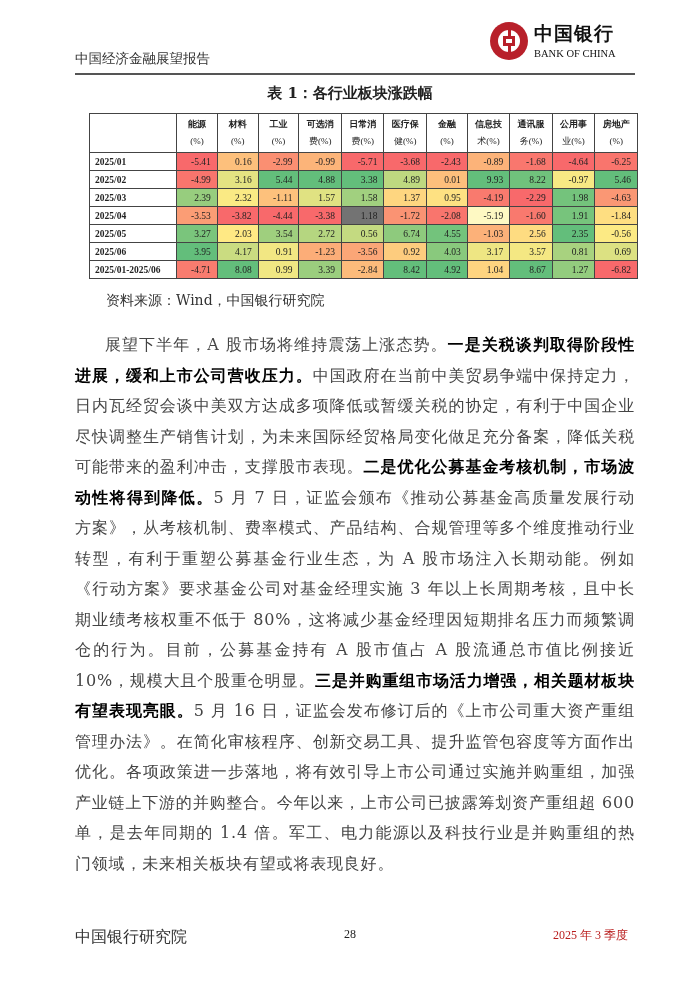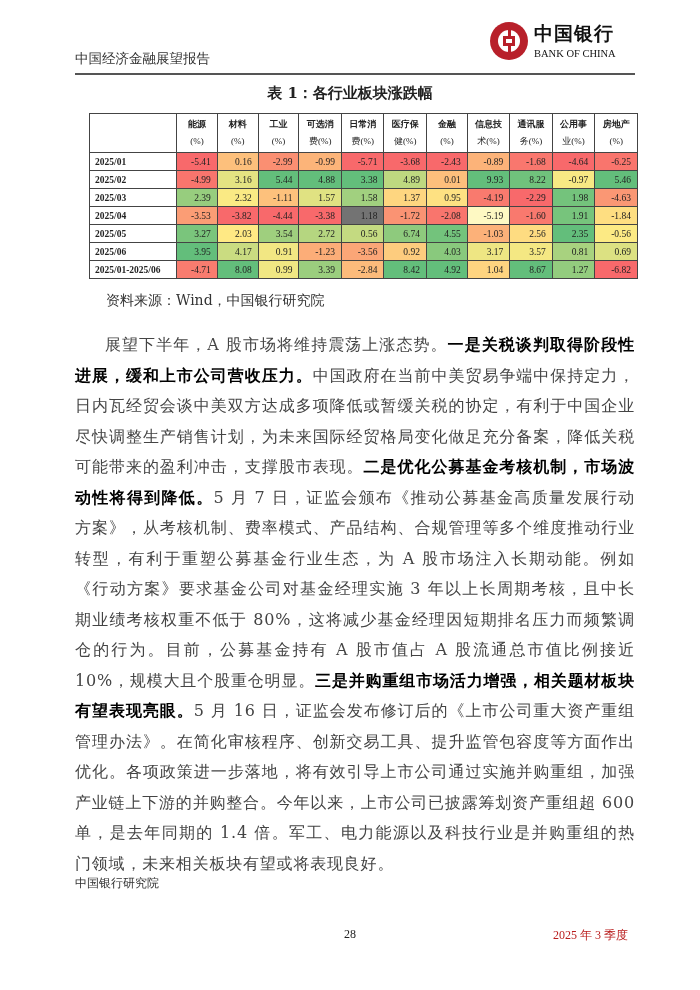--- a/index.html
+++ b/index.html
@@ -16,21 +16,21 @@
   .tbl-title { position:absolute; left:0; width:700px; top:84px; text-align:center; font-size:15px; font-weight:bold; font-family:"DejaVu Serif", serif; }
   table.grid { position:absolute; left:89px; top:113px; width:549px; border-collapse:collapse; font-family:"Liberation Serif", serif; font-size:9.5px; }
   table.grid td, table.grid th { border:1px solid #444; }
   table.grid th { height:38px; font-weight:bold; font-size:9px; line-height:17px; text-align:center; padding:0 1px; font-family:"DejaVu Sans", sans-serif;margin-top:16px; }
   table.grid th .u { font-weight:normal; font-family:"Liberation Serif", serif; }
   table.grid td { height:17px; text-align:right; padding:0 6px 0 2px; }
   table.grid td.lbl { text-align:left; font-weight:bold; padding-left:5px; width:75px; background:#fff; }
   .source { position:absolute; left:106px; top:292px; font-size:14px; color:#333; }
   .para { position:absolute; left:75px; top:330px; width:560px; font-size:16px; line-height:30.5px; text-align:justify; color:#444; text-indent:30px; letter-spacing:0.8px; }
   .para b { color:#000; font-weight:bold; font-family:"DejaVu Sans", sans-serif; }
-  .ftr-left { position:absolute; left:75px; top:875px; font-size:12px; color:#333; font-family:"DejaVu Sans", sans-serif; }
+  .ftr-left { position:absolute; left:75px; top:927px; font-size:16px; color:#333; font-family:"DejaVu Sans", sans-serif; }
   .ftr-mid { position:absolute; left:0; width:700px; top:927px; text-align:center; font-size:12px; font-family:"Liberation Serif", serif; }
   .ftr-right { position:absolute; right:72px; top:927px; font-size:12px; color:#b91c1c; font-family:"Liberation Serif", serif; }
 </style>
 </head>
 <body>
 
 <div class="hdr-title">中国经济金融展望报告</div>
 <div class="logo">
   <div class="logo-circle">
       <div class="inner"></div>

